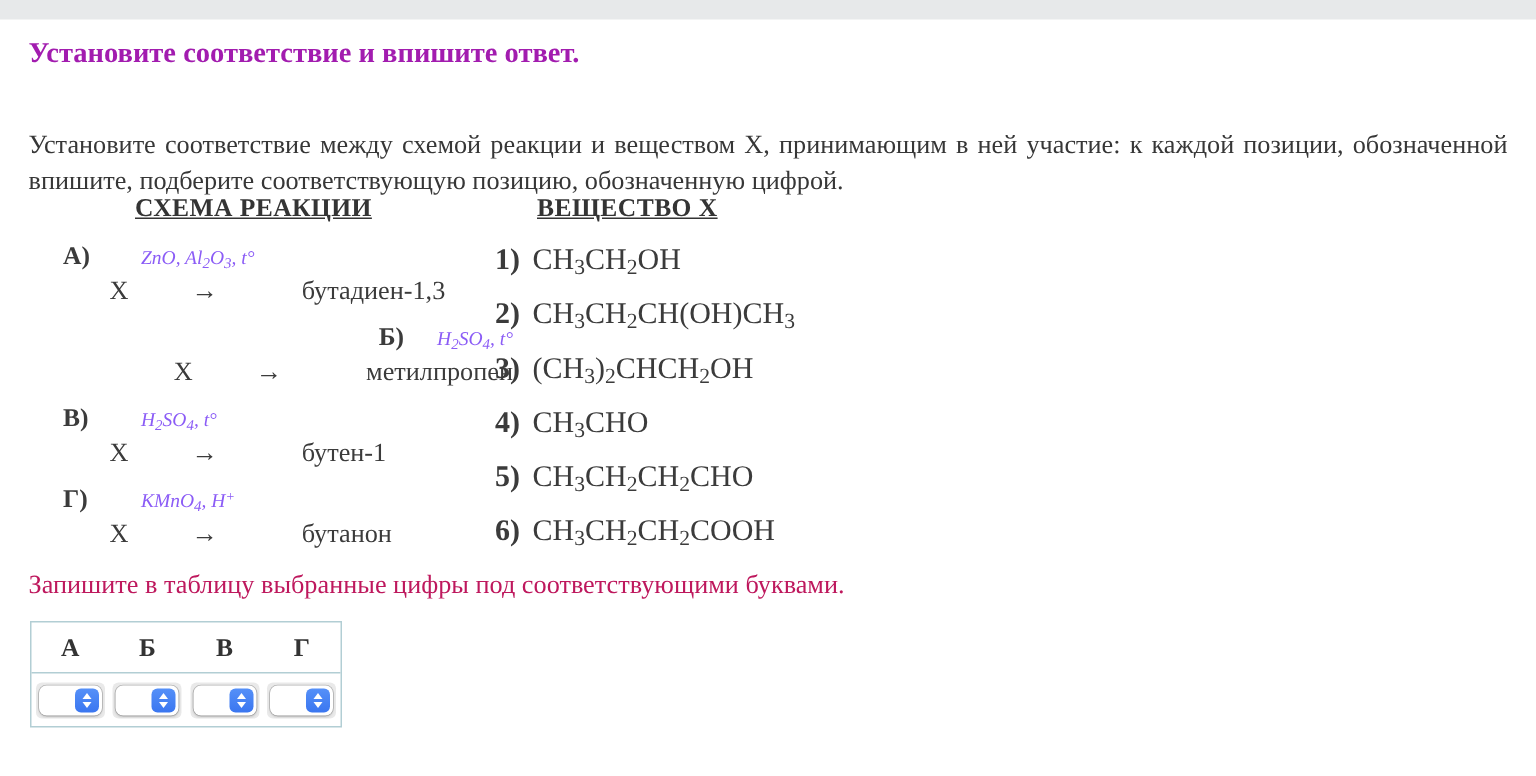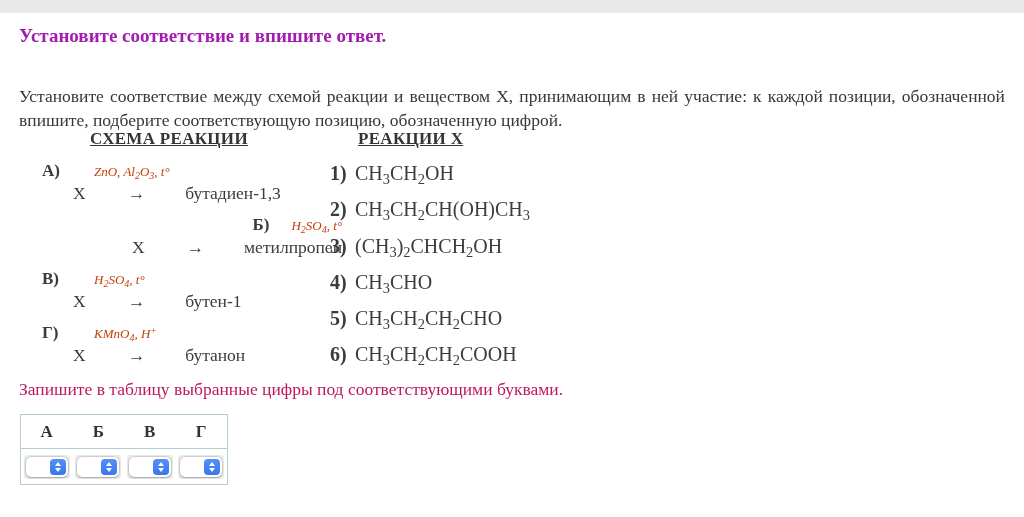--- a/index.html
+++ b/index.html
@@ -21,26 +21,26 @@
   .col-header.left{left:90px;text-align:right;}
   .col-header.right{left:358px;}
 
   .reaction{position:absolute;left:42px;width:300px;color:#3b3b3b;}
   .reaction.rA{top:161px;}
   .reaction.rB{top:215px;text-align:right;}
   .reaction.rC{top:269px;}
   .reaction.rD{top:323px;}
   .r-top{height:21px;white-space:nowrap;}
   .r-label{display:inline-block;width:30px;font-weight:bold;font-size:17px;}
-  .r-cond{font-style:italic;font-size:13px;margin-left:22px;color:#c2410c;}
+  .r-cond{font-style:italic;font-size:13px;margin-left:22px;color:#8b5cf6;}
   .r-cond sub{font-size:10px;}
   .r-bottom{white-space:nowrap;font-size:17.5px;margin-top:1px;}
   .r-x{margin-left:31px;}
   .r-arrow{margin-left:42px;}
-  .r-product{margin-left:40px;}
+  .r-product{margin-left:56px;}
 
   .substances{position:absolute;left:330px;top:162px;}
   .substance{height:36.3px;white-space:nowrap;font-size:20px;color:#3b3b3b;}
   .s-num{display:inline-block;width:25px;font-weight:bold;}
   sub{font-size:0.72em;vertical-align:-0.25em;line-height:0;}
   sup{font-size:0.72em;vertical-align:0.45em;line-height:0;}
 
   .write-instruction{position:absolute;left:19px;top:379px;font-size:17.5px;color:#be185d;}
 
   .answer-table{
@@ -74,21 +74,21 @@
 </head>
 <body>
 
 <div class="topbar"></div>
 
 <div class="title">Установите соответствие и впишите ответ.</div>
 
 <p class="instructions">Установите соответствие между схемой реакции и веществом X, принимающим в ней участие: к каждой позиции, обозначенной впишите, подберите соответствующую позицию, обозначенную цифрой.</p>
 
 <div class="col-header left">СХЕМА РЕАКЦИИ</div>
-<div class="col-header right">РЕАКЦИИ X</div>
+<div class="col-header right">ВЕЩЕСТВО X</div>
 
 <div class="reaction rA">
   <div class="r-top">
     <span class="r-label">А)</span><span class="r-cond">ZnO, Al<sub>2</sub>O<sub>3</sub>, t°</span>
   </div>
   <div class="r-bottom">
     <span class="r-x">X</span><span class="r-arrow">→</span><span class="r-product">бутадиен-1,3</span>
   </div>
 </div>
 

